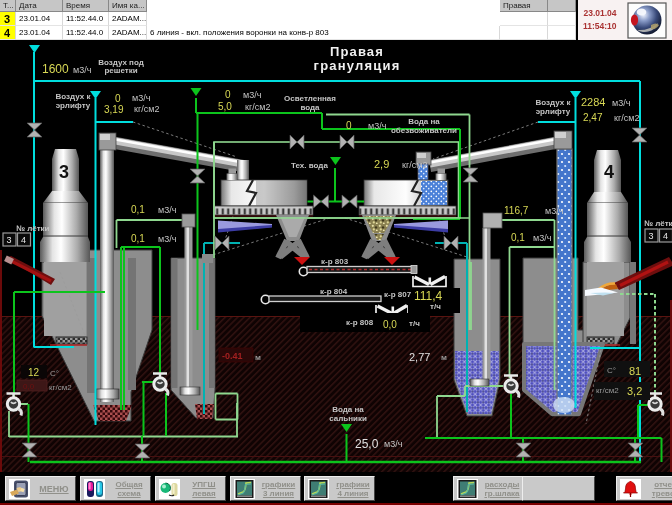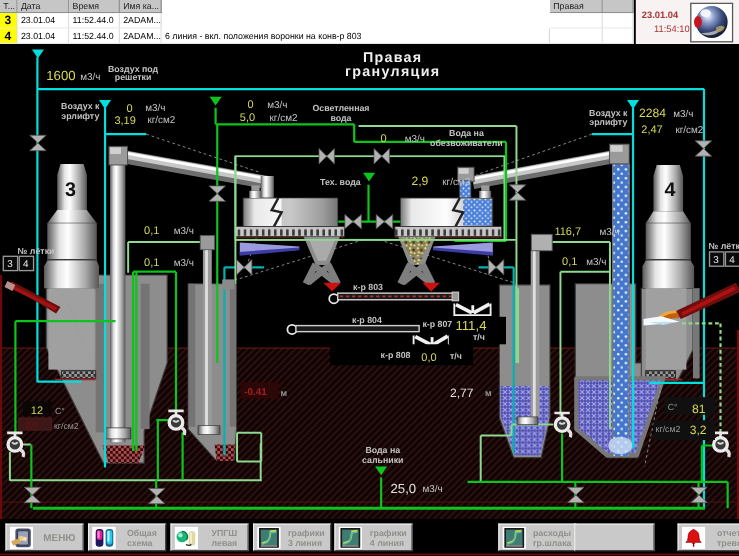--- a/index.html
+++ b/index.html
@@ -4,24 +4,24 @@
 <style>
 html,body{margin:0;padding:0;background:#000;}
 #page{position:relative;width:672px;height:505px;background:#000;overflow:hidden;
 font-family:"Liberation Sans", sans-serif;}
 #tbl{position:absolute;left:0;top:0;width:576px;height:40px;background:#fff;font-size:8px;color:#000;}
 .hdr{position:absolute;top:0;height:12px;background:#c6c6c6;border-right:1px solid #888;border-bottom:1px solid #888;box-sizing:border-box;padding:1px 0 0 3px;color:#222;}
 .cell{position:absolute;box-sizing:border-box;border-right:1px solid #d8d8d8;border-bottom:1px solid #e4e4e4;padding:2px 0 0 3px;background:#fff;white-space:nowrap;overflow:hidden;}
 .ycell{background:#ffff00;font-weight:bold;font-size:11px;padding:1px 0 0 4px;}
 #timep{position:absolute;left:578px;top:0;width:94px;height:40px;background:#f8f2f2;}
 #timep .d{position:absolute;left:2px;top:8px;width:40px;text-align:center;font-size:8.5px;font-weight:bold;color:#a33;}
-#timep .t{position:absolute;left:5px;top:21px;width:44px;text-align:right;font-size:8.5px;font-weight:normal;color:#a33;}
+#timep .t{position:absolute;left:5px;top:21px;width:44px;text-align:left;font-size:8.5px;font-weight:bold;color:#a33;}
 #toolbar{position:absolute;left:0;top:472px;width:672px;height:31px;background:#000;}
 .btn{position:absolute;top:4px;width:71px;height:25px;background:#c9c9c9;border-top:1px solid #eee;border-left:1px solid #eee;border-right:1px solid #444;border-bottom:1px solid #444;box-sizing:border-box;}
-.btxt{position:absolute;left:26px;top:0px;width:44px;height:25px;font-size:8px;font-weight:bold;color:#90908a;display:flex;align-items:center;justify-content:center;line-height:8.5px;}
+.btxt{position:absolute;left:26px;top:0px;width:44px;height:25px;font-size:8px;font-weight:bold;color:#90908a;text-align:center;display:flex;align-items:center;justify-content:center;line-height:8.5px;text-decoration:underline;}
 .bico{position:absolute;left:3px;top:2px;width:21px;height:20px;background:#fff;}
 svg text{font-family:"Liberation Sans", sans-serif;}
 </style>
 </head>
 <body>
 <div id="page">
 <svg id="mimic" width="672" height="505" style="position:absolute;left:0;top:0">
 <defs>
 <pattern id="hatch" width="4.4" height="4.4" patternUnits="userSpaceOnUse" patternTransform="rotate(-45)">
   <rect width="4.4" height="4.4" fill="#0f0303"></rect>

